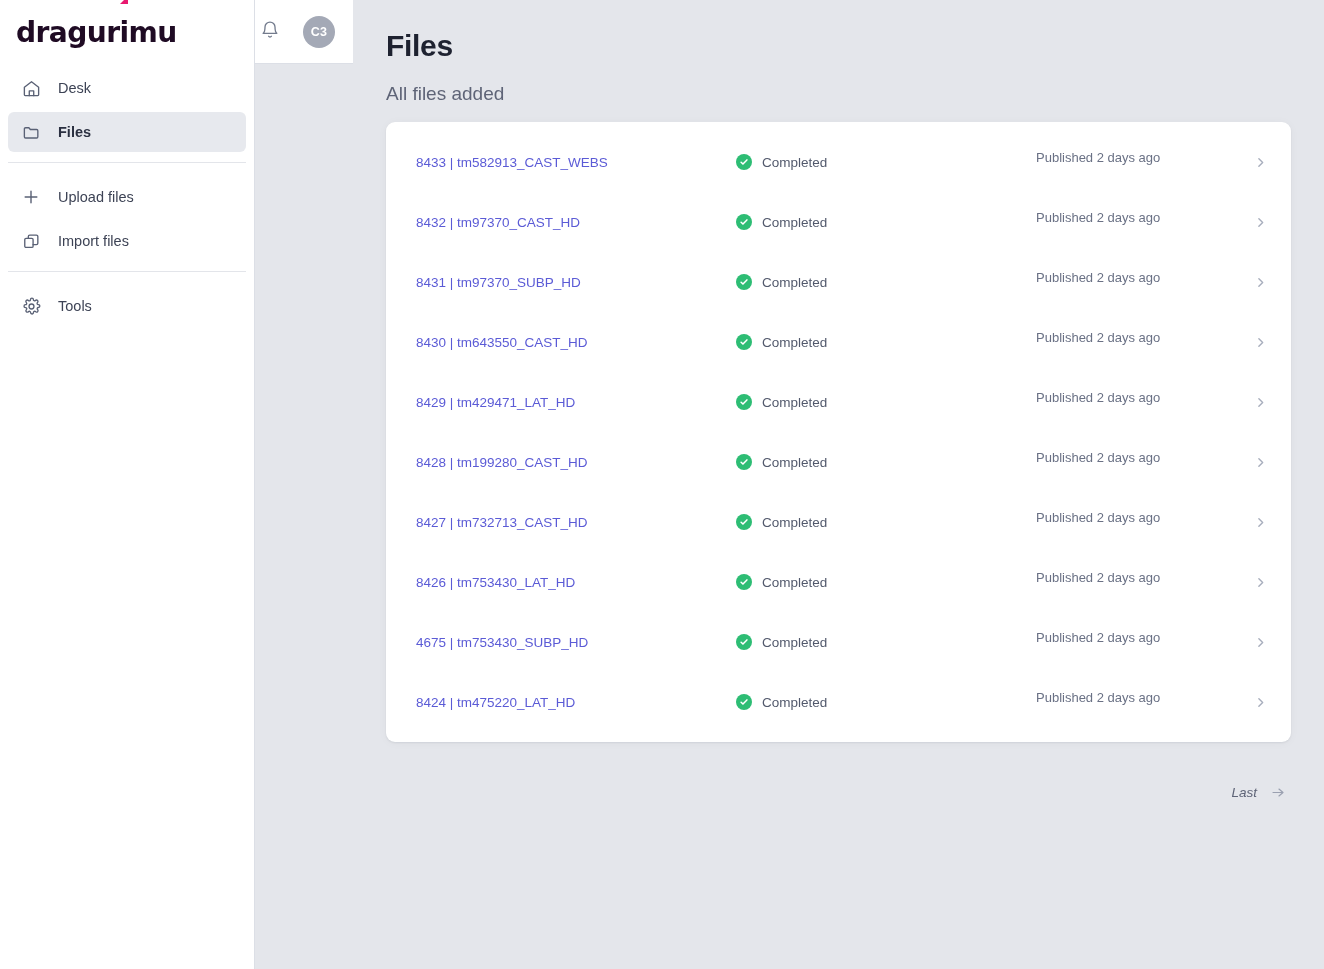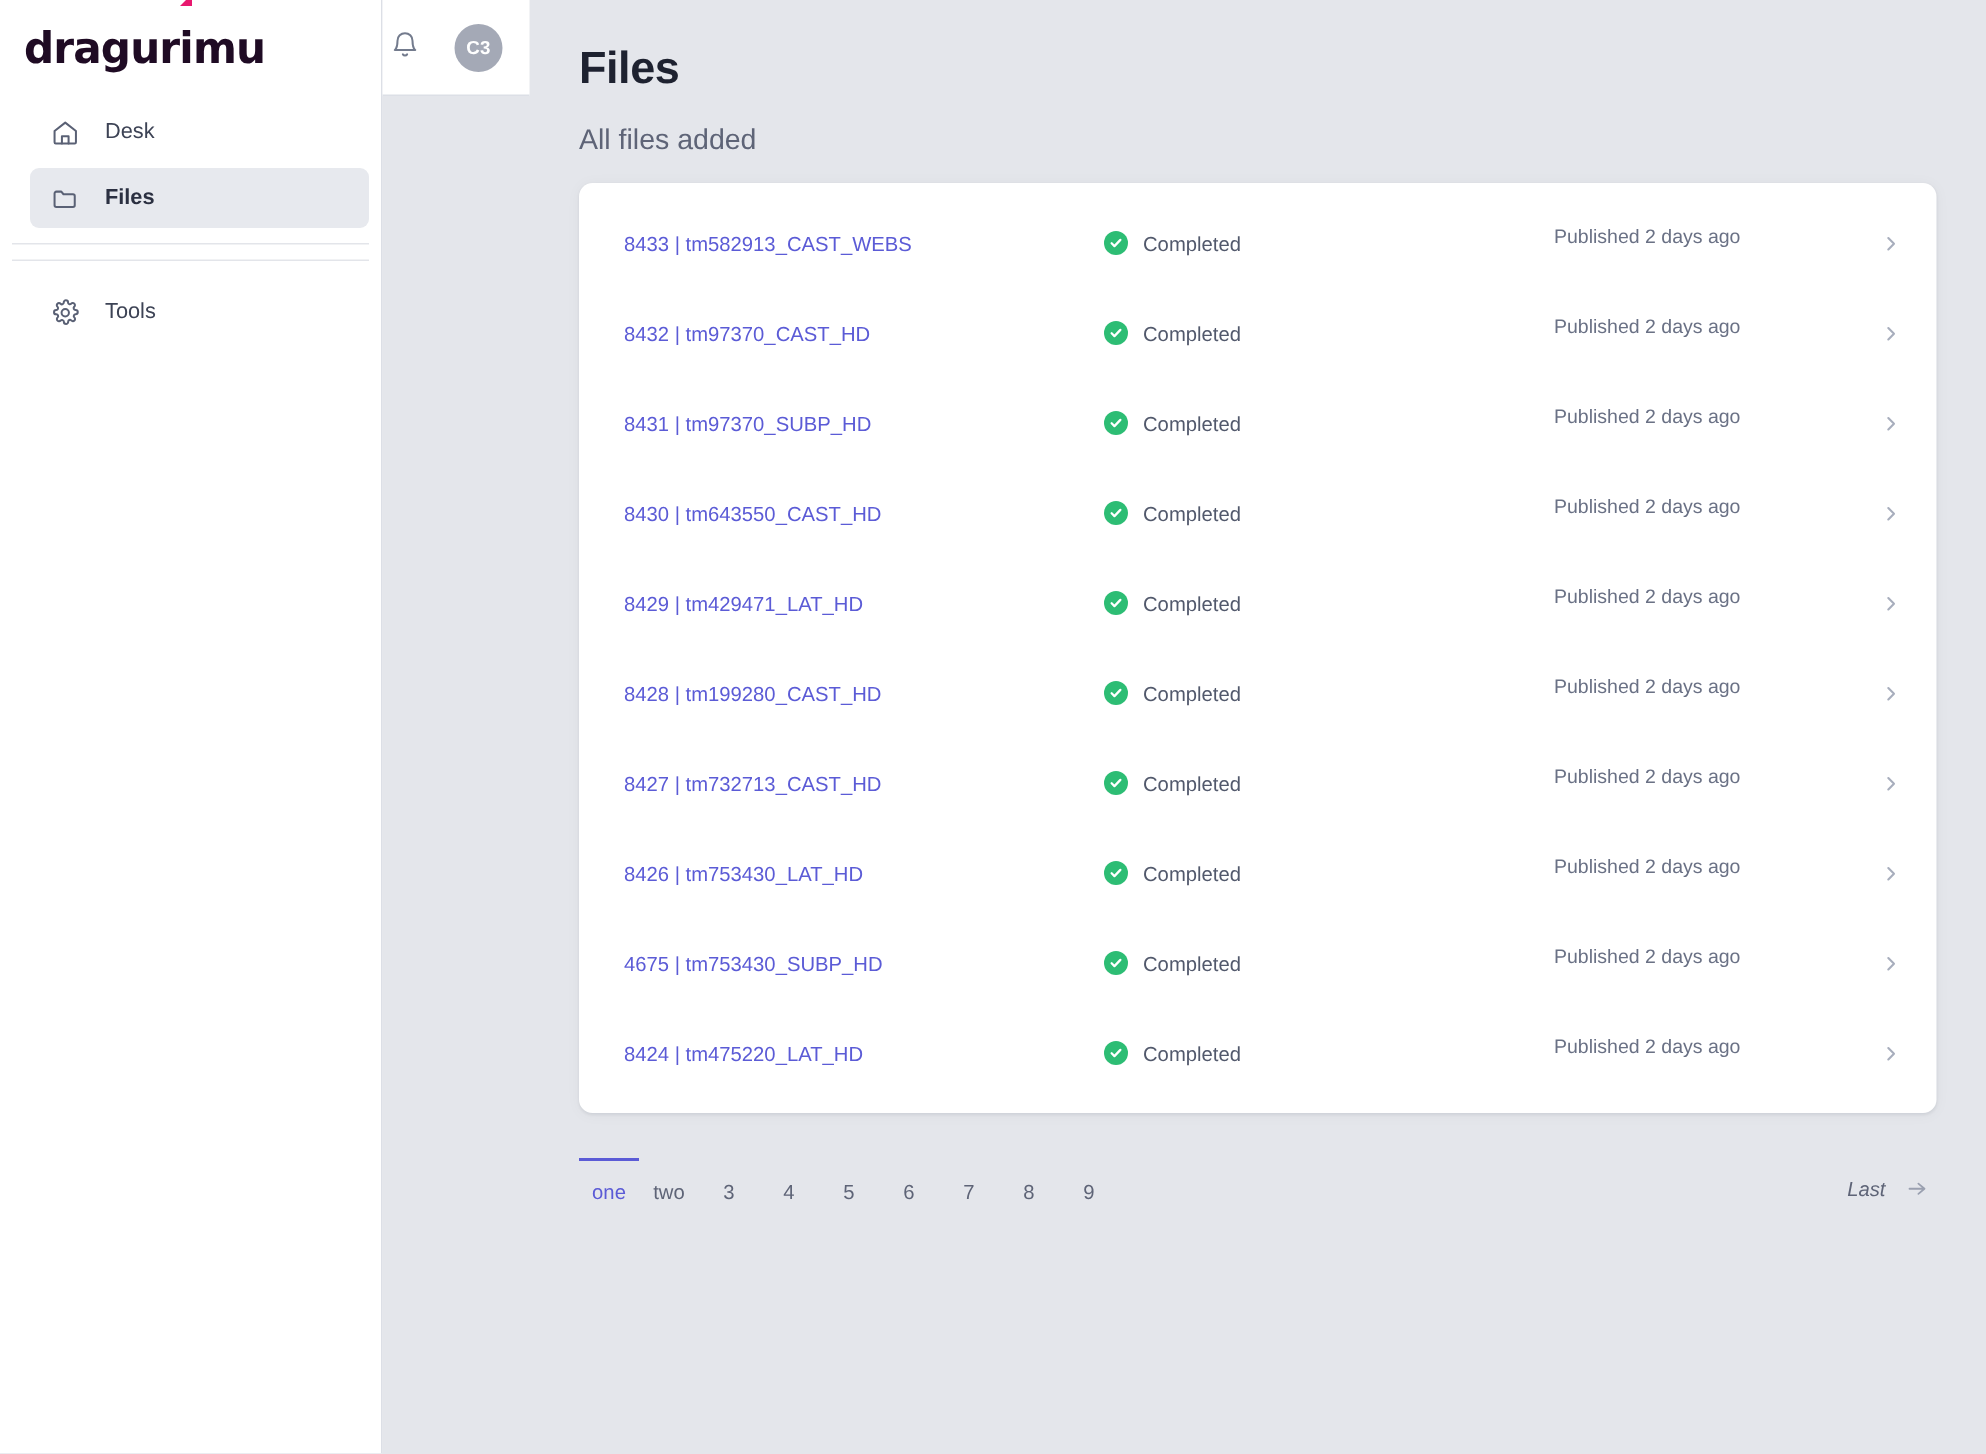--- a/index.html
+++ b/index.html
@@ -57,21 +57,21 @@
   .brand-accent {
     position: absolute;
     width: 8px;
     height: 8px;
     left: 120px;
     top: -4px;
     background: #e8186f;
     clip-path: polygon(100% 0, 100% 100%, 0 100%);
   }
 
-  .nav-group { padding: 4px 8px 0 20px; }
+  .nav-group { padding: 4px 8px 0 8px; }
 
   .nav-item {
     display: flex;
     align-items: center;
     height: 40px;
     padding: 0 12px;
     border-radius: 6px;
     gap: 16px;
     cursor: pointer;
     margin-bottom: 4px;
@@ -331,20 +331,40 @@
             <svg width="19" height="19" viewBox="0 0 24 24" fill="none" stroke="currentColor" stroke-width="1.7" stroke-linecap="round" stroke-linejoin="round">
               <path d="M3 7.5a1.5 1.5 0 0 1 1.5-1.5h4.2l1.8 2.2h8A1.5 1.5 0 0 1 20 9.7v7.8A1.5 1.5 0 0 1 18.5 19h-14A1.5 1.5 0 0 1 3 17.5z"></path>
             </svg>
           </span>
           <span class="nav-label">Files</span>
         </div>
       </div>
 
       <div class="nav-divider"></div>
 
+      <div class="nav-group">
+        <div class="nav-item">
+          <span class="nav-icon">
+            <svg width="20" height="20" viewBox="0 0 24 24" fill="none" stroke="currentColor" stroke-width="1.7" stroke-linecap="round">
+              <path d="M12 5v14M5 12h14"></path>
+            </svg>
+          </span>
+          <span class="nav-label">Upload files</span>
+        </div>
+
+        <div class="nav-item">
+          <span class="nav-icon">
+            <svg width="19" height="19" viewBox="0 0 24 24" fill="none" stroke="currentColor" stroke-width="1.7" stroke-linecap="round" stroke-linejoin="round">
+              <rect x="3.5" y="8" width="10.5" height="11.5" rx="1.6"></rect>
+              <path d="M8 8V5.8A1.8 1.8 0 0 1 9.8 4h8.4A1.8 1.8 0 0 1 20 5.8v8.4a1.8 1.8 0 0 1-1.8 1.8H14"></path>
+            </svg>
+          </span>
+          <span class="nav-label">Import files</span>
+        </div>
+      </div>
 
       <div class="nav-divider"></div>
 
       <div class="nav-group">
         <div class="nav-item">
           <span class="nav-icon">
             <svg width="19" height="19" viewBox="0 0 24 24" fill="none" stroke="currentColor" stroke-width="1.7" stroke-linecap="round" stroke-linejoin="round">
               <circle cx="12" cy="12" r="3.1"></circle>
               <path d="M19.3 14.2a1.5 1.5 0 0 0 .3 1.65l.05.05a1.82 1.82 0 1 1-2.57 2.57l-.06-.06a1.5 1.5 0 0 0-1.65-.29 1.5 1.5 0 0 0-.9 1.37v.15a1.82 1.82 0 1 1-3.64 0v-.08a1.5 1.5 0 0 0-1-1.37 1.5 1.5 0 0 0-1.65.3l-.06.05a1.82 1.82 0 1 1-2.57-2.57l.05-.06a1.5 1.5 0 0 0 .3-1.65 1.5 1.5 0 0 0-1.37-.9h-.15a1.82 1.82 0 1 1 0-3.64h.08a1.5 1.5 0 0 0 1.37-1 1.5 1.5 0 0 0-.29-1.65l-.06-.06a1.82 1.82 0 1 1 2.57-2.57l.06.05a1.5 1.5 0 0 0 1.65.3h.07a1.5 1.5 0 0 0 .9-1.37v-.15a1.82 1.82 0 1 1 3.64 0v.08a1.5 1.5 0 0 0 .9 1.37 1.5 1.5 0 0 0 1.65-.29l.06-.06a1.82 1.82 0 1 1 2.57 2.57l-.05.06a1.5 1.5 0 0 0-.3 1.65v.07a1.5 1.5 0 0 0 1.37.9h.15a1.82 1.82 0 1 1 0 3.64h-.08a1.5 1.5 0 0 0-1.37.9z"></path>
             </svg>
@@ -558,31 +578,20 @@
           <div class="col-published">Published 2 days ago</div>
           <div class="col-chevron">
             <svg width="13" height="13" viewBox="0 0 24 24" fill="none" stroke="currentColor" stroke-width="2.6" stroke-linecap="round" stroke-linejoin="round">
                 <path d="M9 5l7 7-7 7"></path>
               </svg>
           </div>
         </div>
       </div>
 
       <div class="pagination">
-        <div class="page-links">
-          <div class="page-link active">one</div>
-          <div class="page-link">two</div>
-          <div class="page-link">3</div>
-          <div class="page-link">4</div>
-          <div class="page-link">5</div>
-          <div class="page-link">6</div>
-          <div class="page-link">7</div>
-          <div class="page-link">8</div>
-          <div class="page-link">9</div>
-        </div>
 
         <div class="page-last">
           <span>Last</span>
           <span class="arrow">
             <svg width="18" height="15" viewBox="0 0 24 24" fill="none" stroke="currentColor" stroke-width="1.9" stroke-linecap="round" stroke-linejoin="round">
               <path d="M4 12h15M13.5 6.5L20 12l-6.5 5.5"></path>
             </svg>
           </span>
         </div>
       </div>

